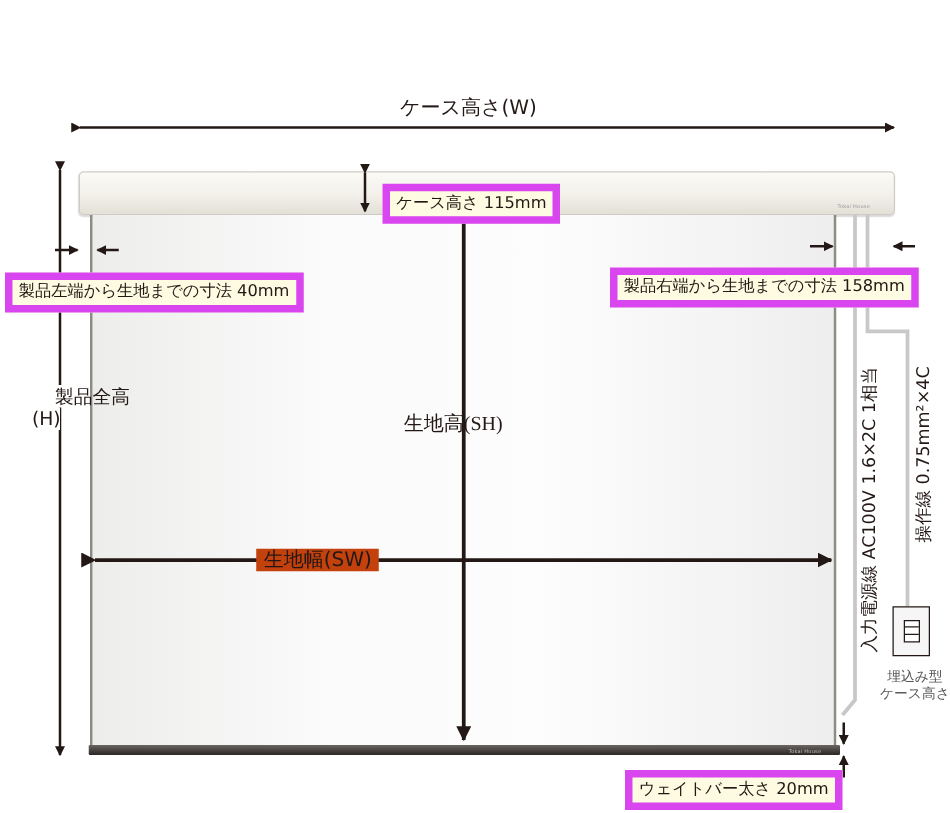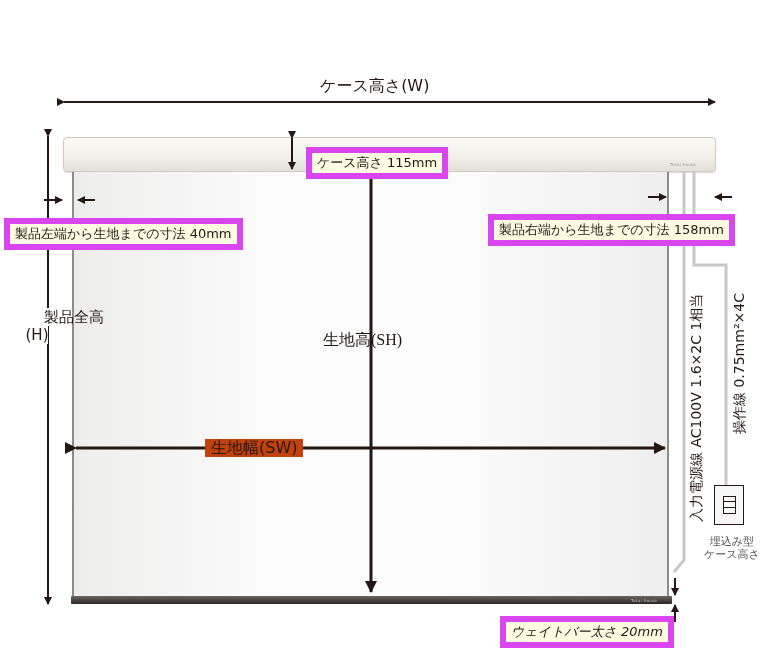--- a/index.html
+++ b/index.html
@@ -71,21 +71,21 @@
   <div style="background:#fff;margin-left:40px;">製品全高</div>
   <div style="background:#fff; display:inline-block;">(H)</div>
 </div>
 
 <div class="label" style="left:323px; top:331px; font-size:16px; background:transparent;font-family:Liberation Serif, serif;">生地高(SH)</div>
 <div class="label" style="left:205px; top:439px; font-size:16px; padding:0 6px; background:#c2410c;">生地幅(SW)</div>
 
 <div class="tag" style="left:306px; top:147px;">ケース高さ 115mm</div>
 <div class="tag" style="left:4px; top:218px;">製品左端から生地までの寸法 40mm</div>
 <div class="tag" style="left:488px; top:214px;text-align:right;">製品右端から生地までの寸法 158mm</div>
-<div class="tag" style="left:500px; top:616px;font-style:italic;">ウェイトバー太さ 20mm</div>
+<div class="tag" style="left:500px; top:616px;">ウェイトバー太さ 20mm</div>
 
 <div class="vtext" style="left:688px; top:522px;">入力電源線 AC100V 1.6×2C 1相当</div>
 <div class="vtext" style="left:731px; top:434px;">操作線 0.75mm²×4C</div>
 
 <div class="switch">
   <div class="rocker">
       <div></div>
       <div></div>
       <div></div>
     </div>

